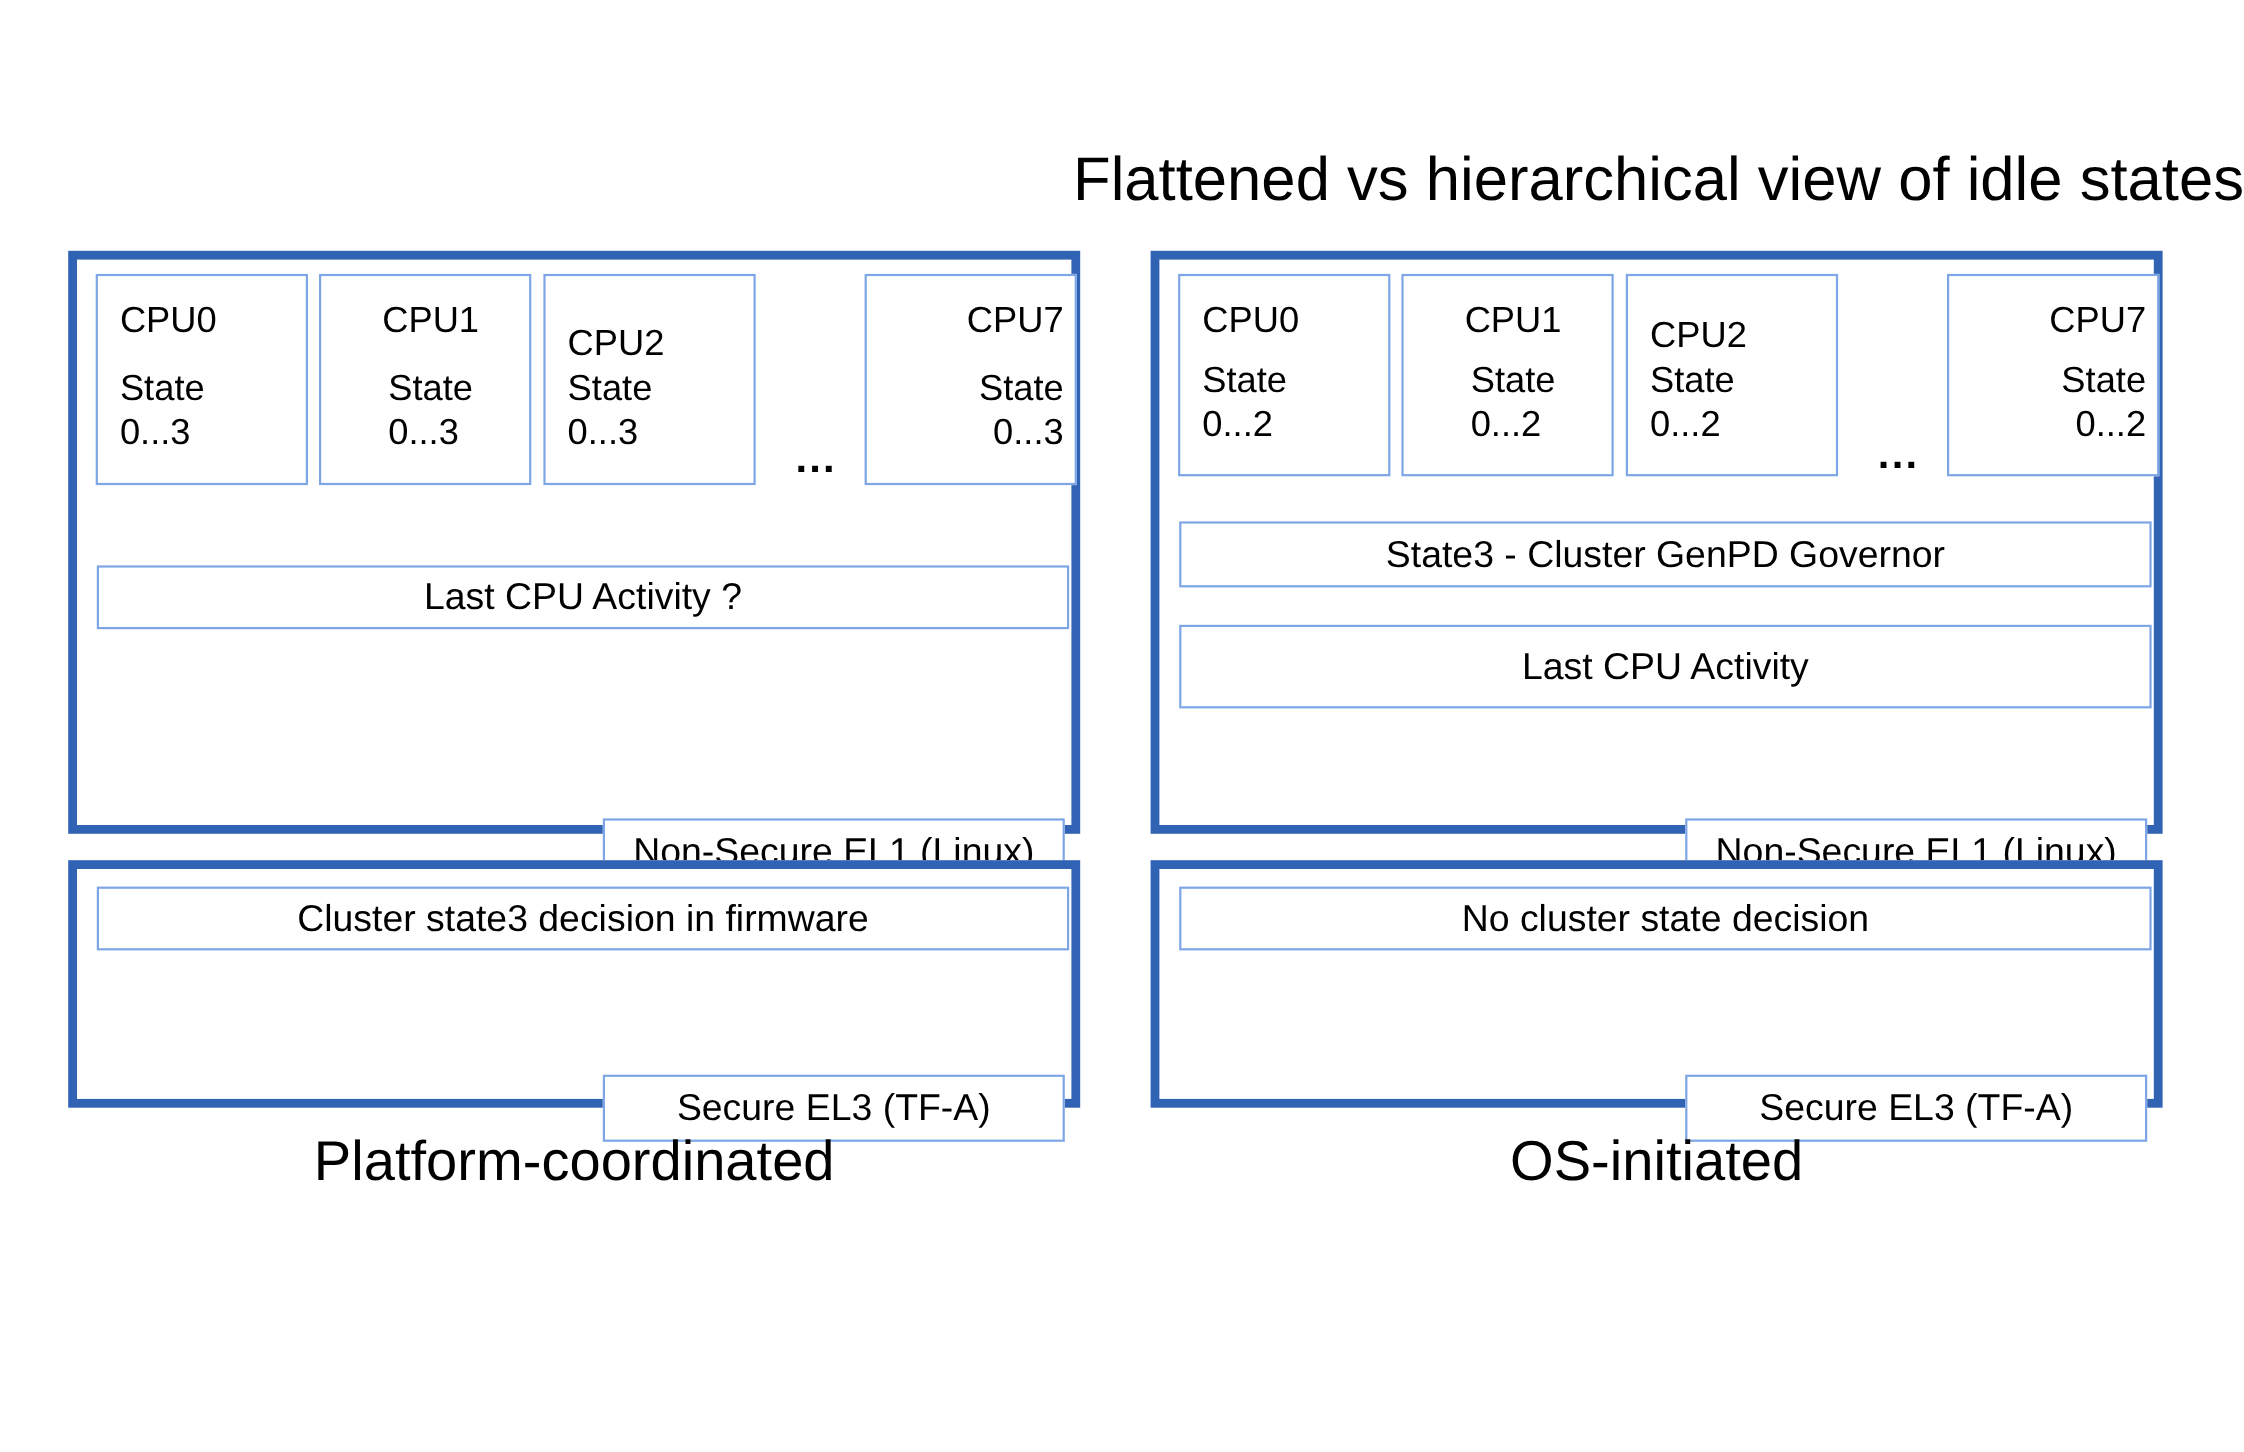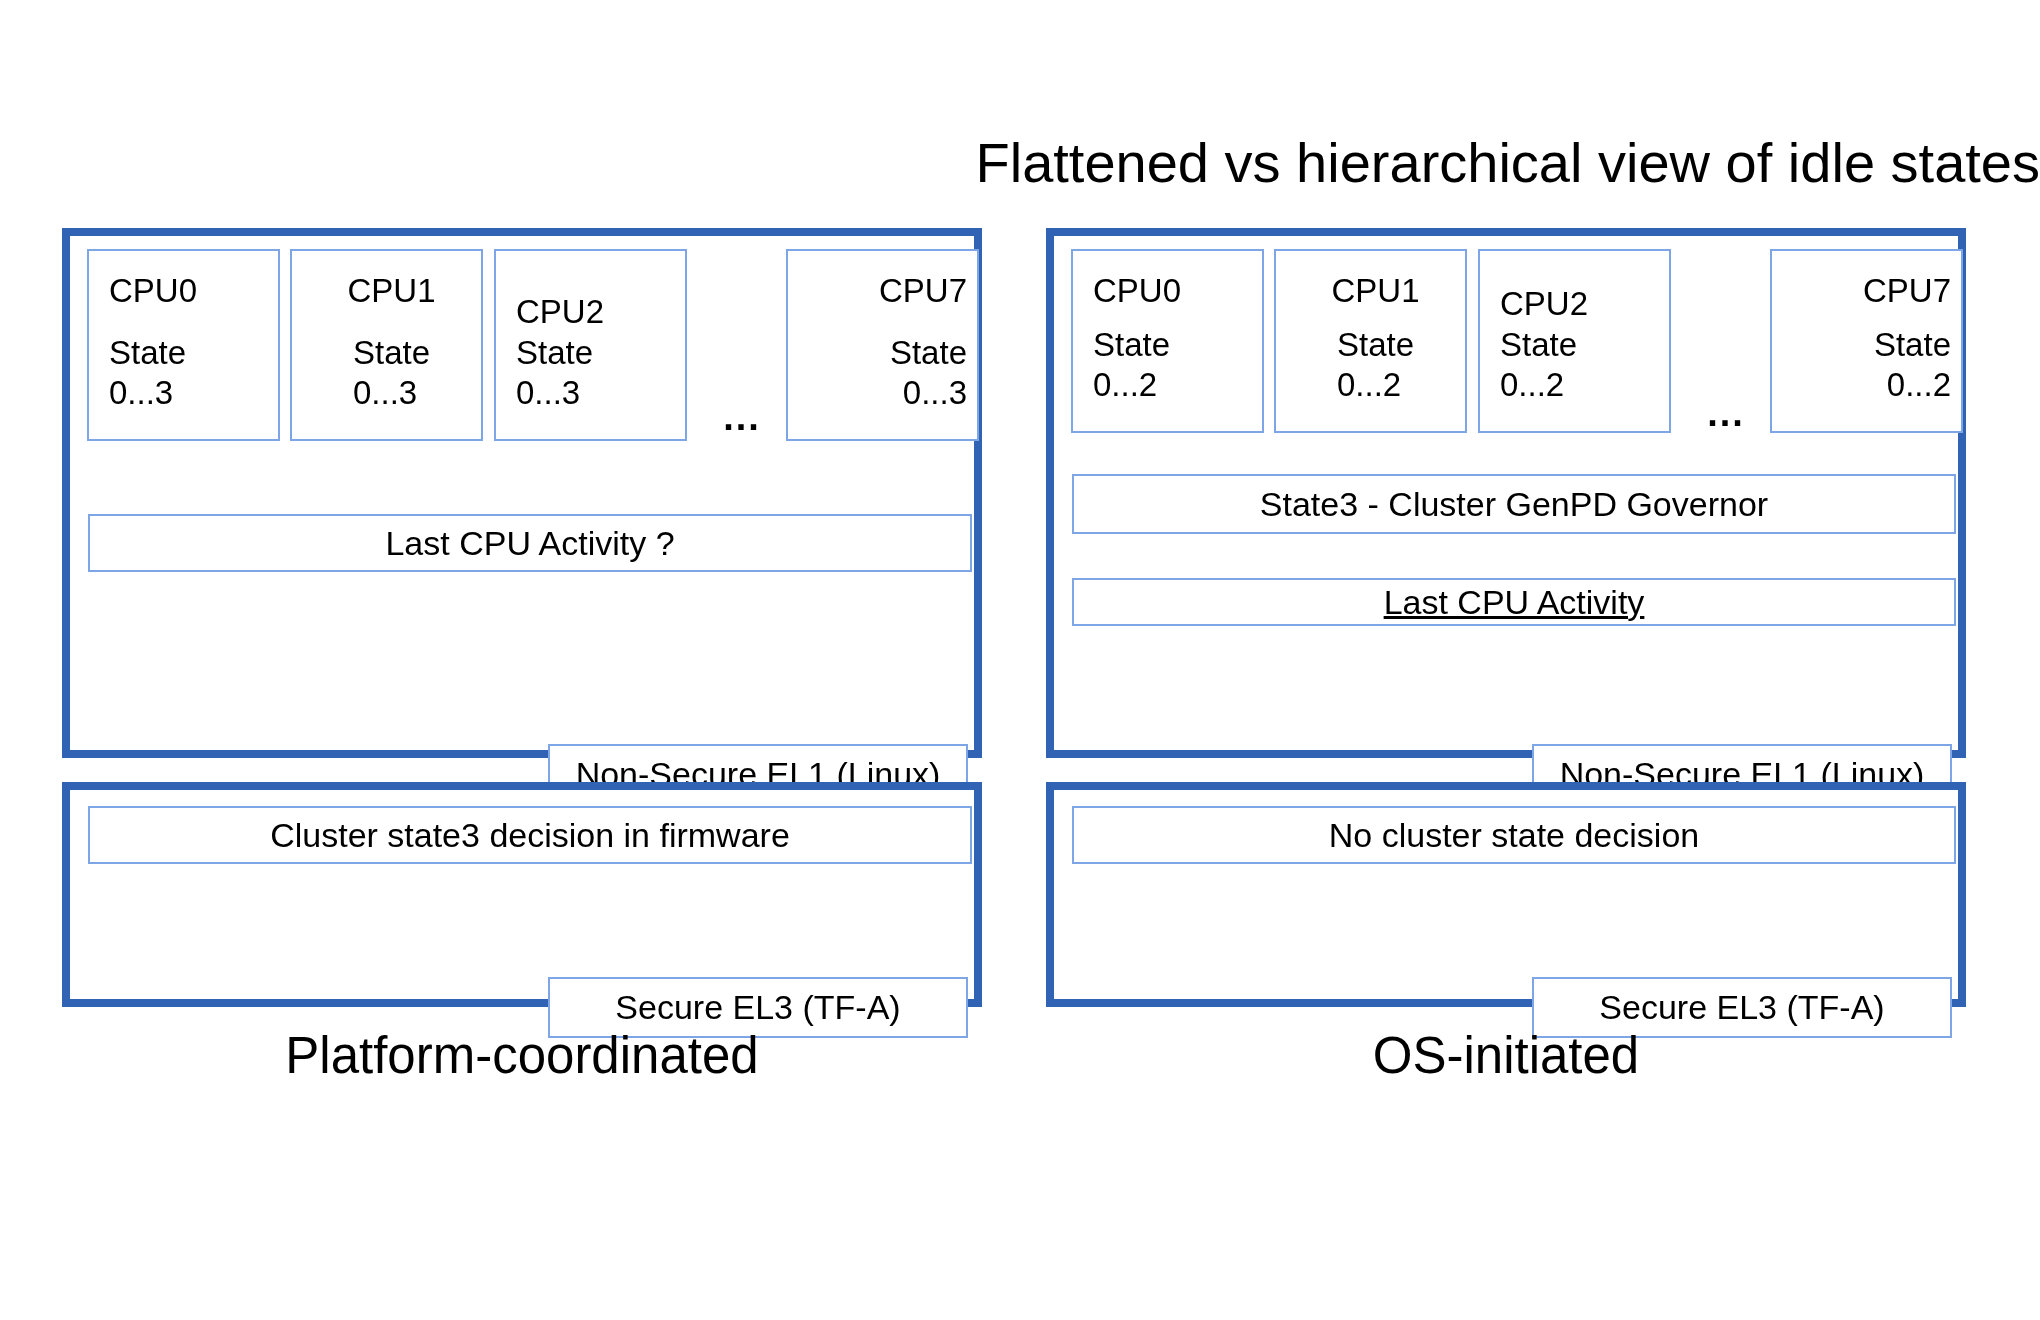--- a/index.html
+++ b/index.html
@@ -107,21 +107,21 @@
     font-size: 34px;
     margin-top: 47px;
   }
 
   
   #panel-left .last-activity { top: 278px; height: 58px; }
   #panel-left .non-secure    { top: 461px; height: 60px; }
 
   
   #panel-right .genpd-governor { top: 238px; height: 60px; }
-  #panel-right .last-activity  { top: 342px; height: 48px; text-decoration: underline; }
+  #panel-right .last-activity  { top: 332px; height: 76px; }
   #panel-right .non-secure     { top: 461px; height: 60px; }
 
   
   .cluster-decision { top: 16px;  height: 58px; text-align: center; }
   .secure-el3       { top: 140px; height: 61px; }
 
   .panel-label {
     position: absolute;
     top: 798px;
     left: 0;

